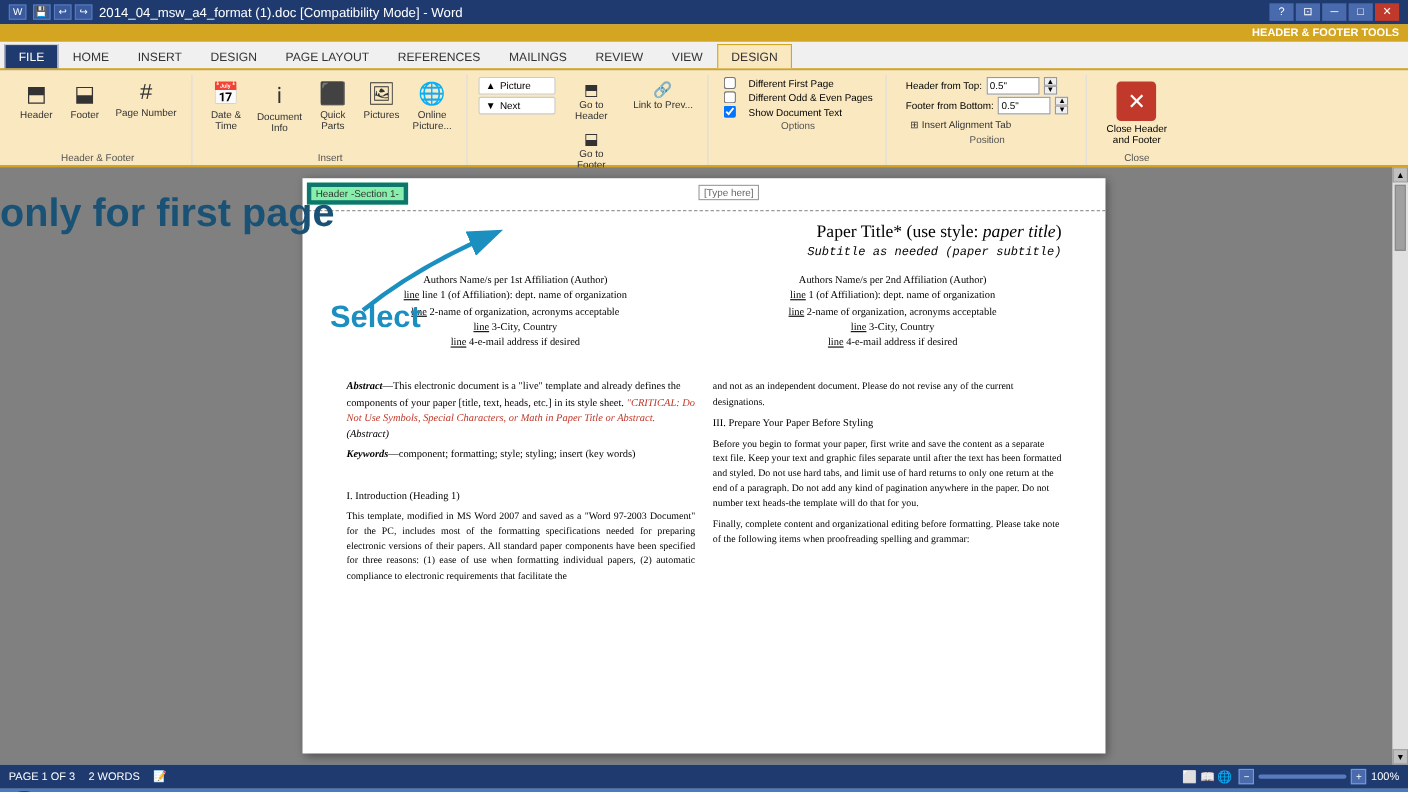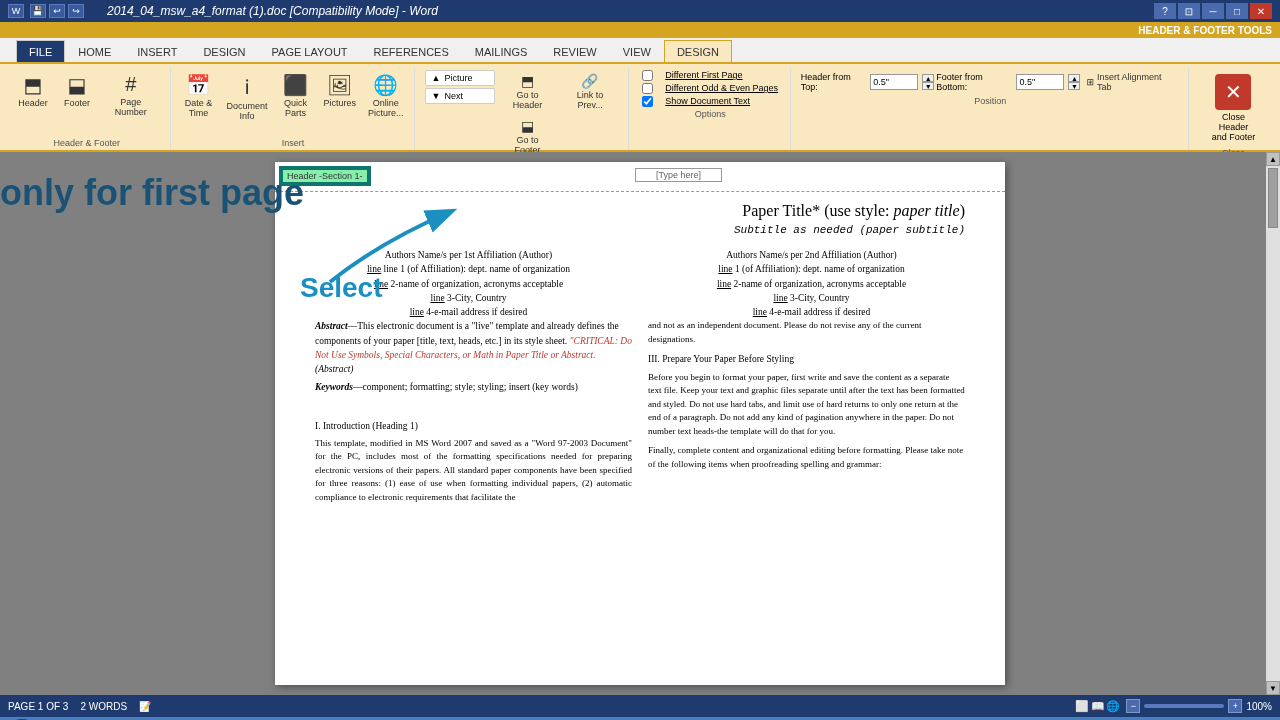--- a/index.html
+++ b/index.html
@@ -22,21 +22,21 @@
     .title-bar-right { display: flex; gap: 2px; }
     .title-btn { width: 22px; height: 16px; background: #4a6aae; display: flex; align-items: center; justify-content: center; font-size: 10px; color: white; cursor: pointer; }
     .title-btn.close { background: #c0392b; }
 
     
     .ribbon-tabs {
       background: #f0f0f0;
       height: 26px;
       display: flex;
       align-items: flex-end;
-      padding-left: 16px;
+      padding-left: 4px;
       border-bottom: 1px solid #ccc;
     }
     .ribbon-tab {
       padding: 4px 12px;
       font-size: 11px;
       cursor: pointer;
       color: #333;
       border: 1px solid transparent;
       border-bottom: none;
       background: transparent;
@@ -137,25 +137,25 @@
       padding: 2px 6px;
       border: 1px solid #ccc;
       border-radius: 2px;
       font-size: 9px;
       background: white;
       min-width: 70px;
     }
 
     
     .options-items { display: flex; flex-direction: column; gap: 2px; }
-    .option-checkbox { display: flex; gap: 12px; font-size: 9px; cursor: pointer; text-decoration: underline; }
+    .option-checkbox { display: flex; align-items: center; gap: 12px; font-size: 9px; cursor: pointer; }
     .option-checkbox input { width: 11px; height: 11px; }
 
     
-    .position-items { display: flex; flex-direction: row; gap: 2px; }
+    .position-items { display: flex; flex-direction: column; gap: 2px; }
     .position-row { display: flex; align-items: center; gap: 4px; font-size: 9px; }
     .position-input { width: 48px; height: 16px; border: 1px solid #999; font-size: 9px; padding: 0 2px; }
     .spinner-btns { display: flex; flex-direction: column; }
     .spinner-btn { width: 12px; height: 8px; background: #f0f0f0; border: 1px solid #999; font-size: 7px; display: flex; align-items: center; justify-content: center; cursor: pointer; }
 
     
     .close-header-btn {
       display: flex;
       flex-direction: column;
       align-items: center;
@@ -250,21 +250,21 @@
       border: 4px solid #0f766e;
       padding: 1px 4px;
       font-size: 9px;
       font-family: Arial, sans-serif;
       color: #333;
       background: #86efac;
     }
     .type-here-placeholder {
       display: inline-block;
       border: 1px solid #999;
-      padding: 1px 20px;
+      padding: 1px 4px;
       font-size: 9px;
       font-family: Arial, sans-serif;
       color: #666;
       margin-left: 320px;
     }
 
     
     .page-body {
       padding: 10px 40px;
     }
@@ -277,21 +277,21 @@
     .paper-subtitle {
       text-align: right;
       font-size: 11px;
       font-style: italic;
       margin-bottom: 12px;
       font-family: Liberation Mono, monospace;
     }
     .authors-row {
       display: flex;
       gap: 36px;
-      margin-bottom: 0;
+      margin-bottom: 26px;
     }
     .author-col {
       flex: 1;
       text-align: center;
       font-size: 9.5px;
       line-height: 1.5;
     }
     .author-col a, .underline-text { text-decoration: underline; }
     .abstract-section { font-size: 9.5px; line-height: 1.5; margin-bottom: 24px; }
     .abstract-section p { margin-bottom: 4px; }
@@ -345,21 +345,21 @@
 <body>
 
 <div class="title-bar">
   <div class="title-bar-left">
     <div class="title-bar-icon">W</div>
     <div class="title-bar-icons">
       <div class="title-bar-icon">💾</div>
       <div class="title-bar-icon">↩</div>
       <div class="title-bar-icon">↪</div>
     </div>
-    <span style="margin-left:17px;font-style:italic;">2014_04_msw_a4_format (1).doc [Compatibility Mode] - Word</span>
+    <span style="margin-left:0;">2014_04_msw_a4_format (1).doc [Compatibility Mode] - Word</span>
   </div>
   <div class="title-bar-right">
     <div class="title-btn">?</div>
     <div class="title-btn">⊡</div>
     <div class="title-btn">─</div>
     <div class="title-btn">□</div>
     <div class="title-btn close">✕</div>
   </div>
 </div>
 

